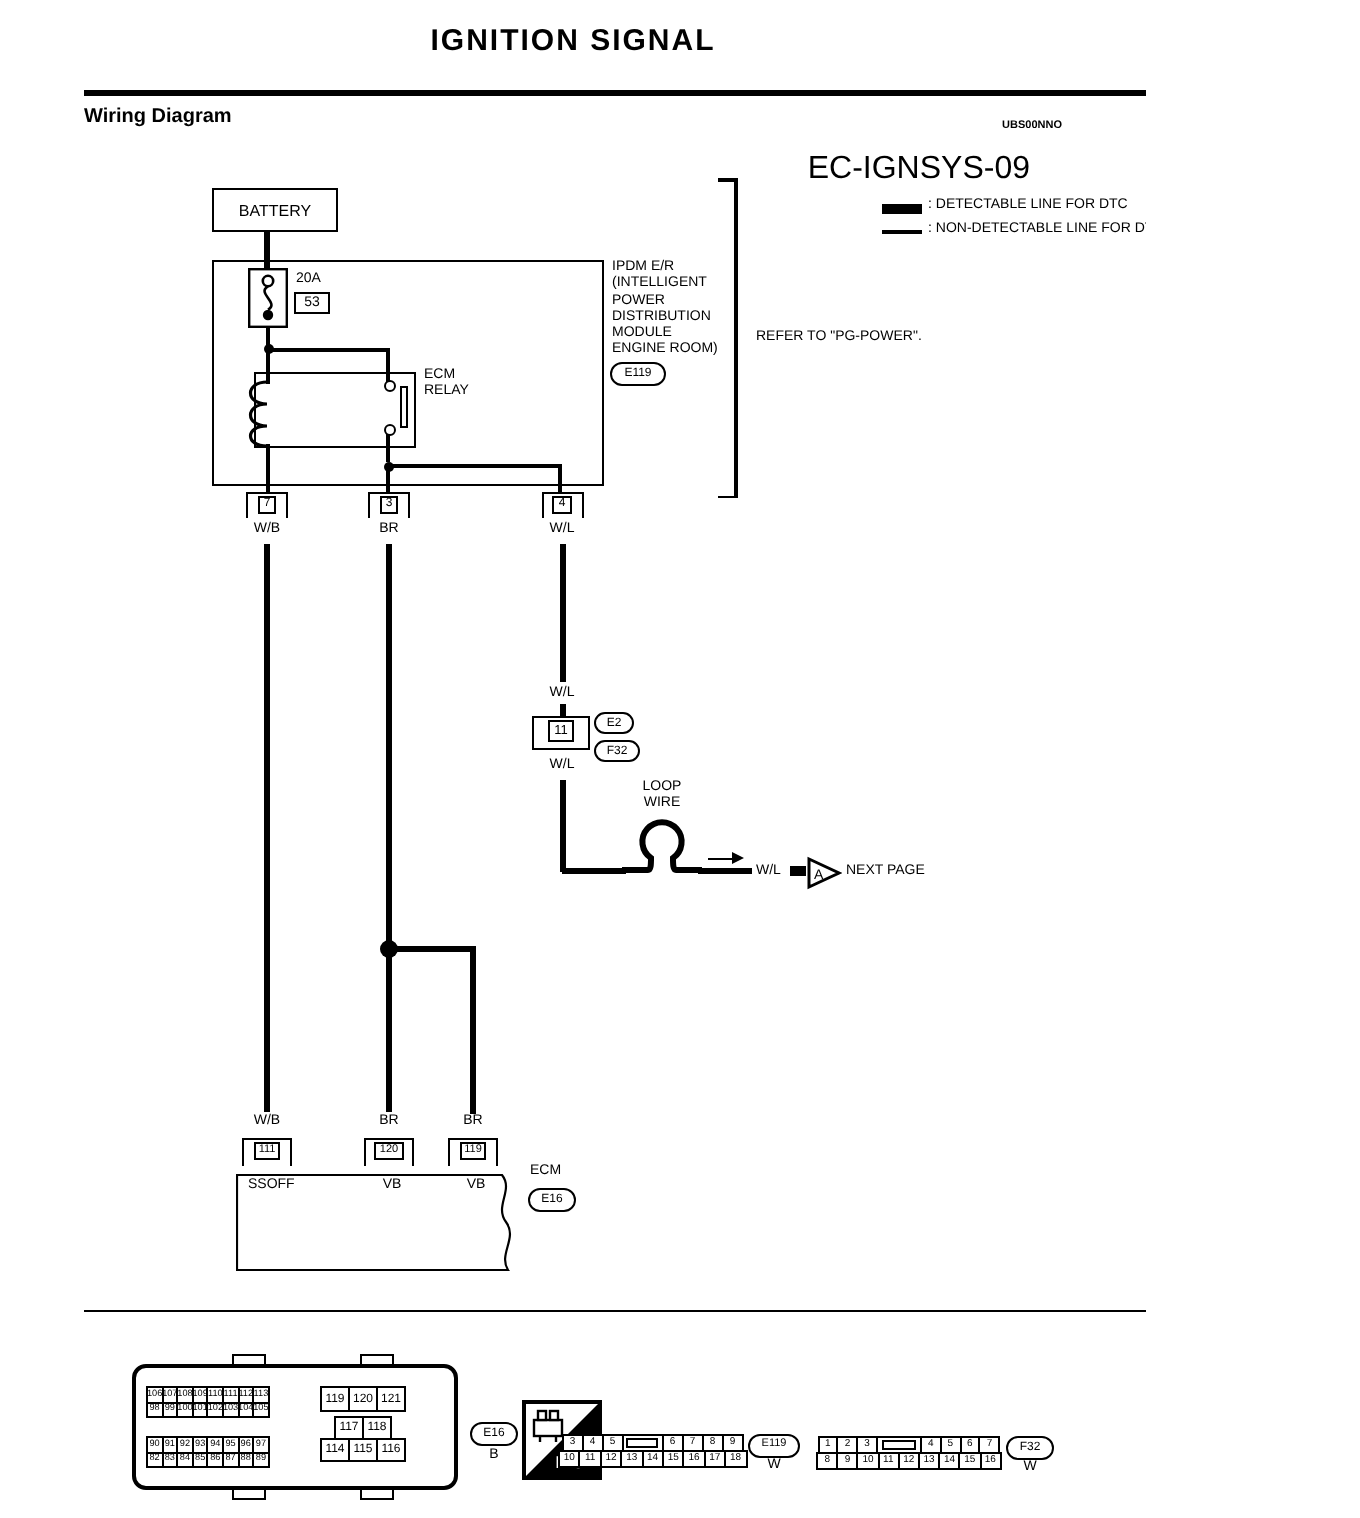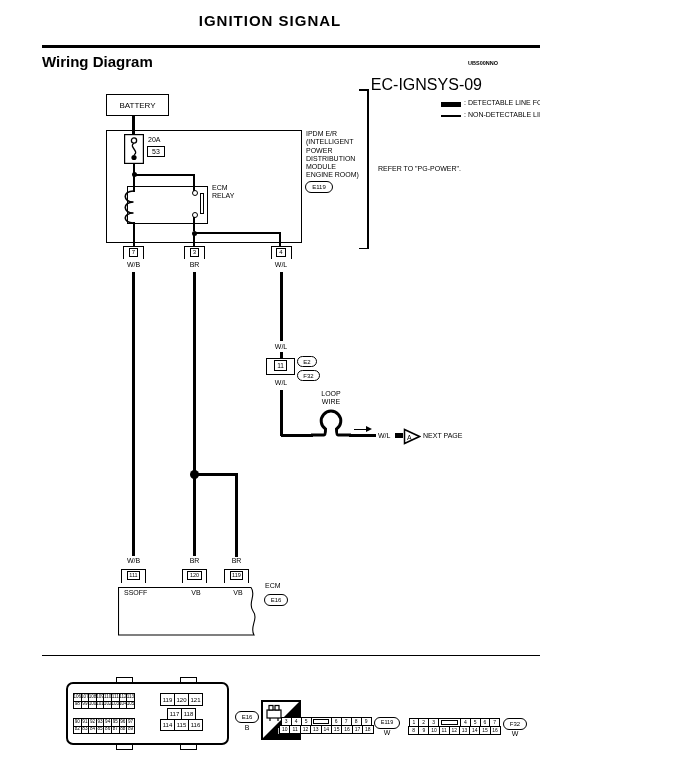--- a/index.html
+++ b/index.html
@@ -1,17 +1,17 @@
 <!DOCTYPE html>
 <html><head>
 <meta charset="utf-8">
 <style>
   html,body{margin:0;padding:0;background:#fff;}
   #page{position:relative;width:540px;height:759px;background:#fff;overflow:hidden;
-        font-family:"Liberation Sans",sans-serif;color:#000;}
+        font-family:"Liberation Sans",sans-serif;color:#000;padding-left:33px;}
   .abs{position:absolute;}
   .ln{position:absolute;background:#000;}
   .lbl{position:absolute;font-size:7px;line-height:1.15;white-space:nowrap;color:#000;}
   .ctr{transform:translateX(-50%);text-align:center;}
   .bx{position:absolute;border:1.2px solid #000;box-sizing:border-box;background:transparent;}
   .wbx{position:absolute;border:1px solid #000;box-sizing:border-box;background:#fff;
        display:flex;align-items:center;justify-content:center;}
   .oval{position:absolute;border:1.5px solid #000;border-radius:10px;background:#fff;
         box-sizing:border-box;display:flex;align-items:center;justify-content:center;
         font-size:6px;line-height:1;}
@@ -44,21 +44,21 @@
   .pc.key::after{content:"";width:72%;height:45%;border:1px solid #000;}
   .tab{position:absolute;width:17px;height:7px;border:1.5px solid #000;background:#fff;box-sizing:border-box;}
 </style>
 </head>
 <body>
 
 <div id="page">
 
   <div class="lbl" style="left:0;right:0;top:12px;text-align:center;font-size:15px;font-weight:bold;letter-spacing:1px;">IGNITION SIGNAL</div>
   <div class="ln" style="left:42px;top:45px;width:596px;height:2.5px;"></div>
-  <div class="lbl" style="left:42px;top:53px;font-size:15px;font-weight:bold;">Wiring Diagram</div>
+  <div class="lbl" style="left:42px;top:53px;font-size:10px;font-weight:bold;">Wiring Diagram</div>
   <div class="lbl" style="right:42px;top:60px;font-size:5.5px;font-weight:bold;">UBS00NNO</div>
   <div class="lbl" style="right:58px;top:76px;font-size:16px;">EC-IGNSYS-09</div>
 
   <div class="ln" style="left:441px;top:102px;width:20px;height:5px;"></div>
   <div class="lbl" style="left:464px;top:99px;">: DETECTABLE LINE FOR DTC</div>
   <div class="ln" style="left:441px;top:115px;width:20px;height:2px;"></div>
   <div class="lbl" style="left:464px;top:111px;">: NON-DETECTABLE LINE FOR DTC</div>
 
   <div class="wbx" style="left:106px;top:94px;width:63px;height:22px;border-width:1.2px;font-size:8px;">
     <span>BATTERY</span>

